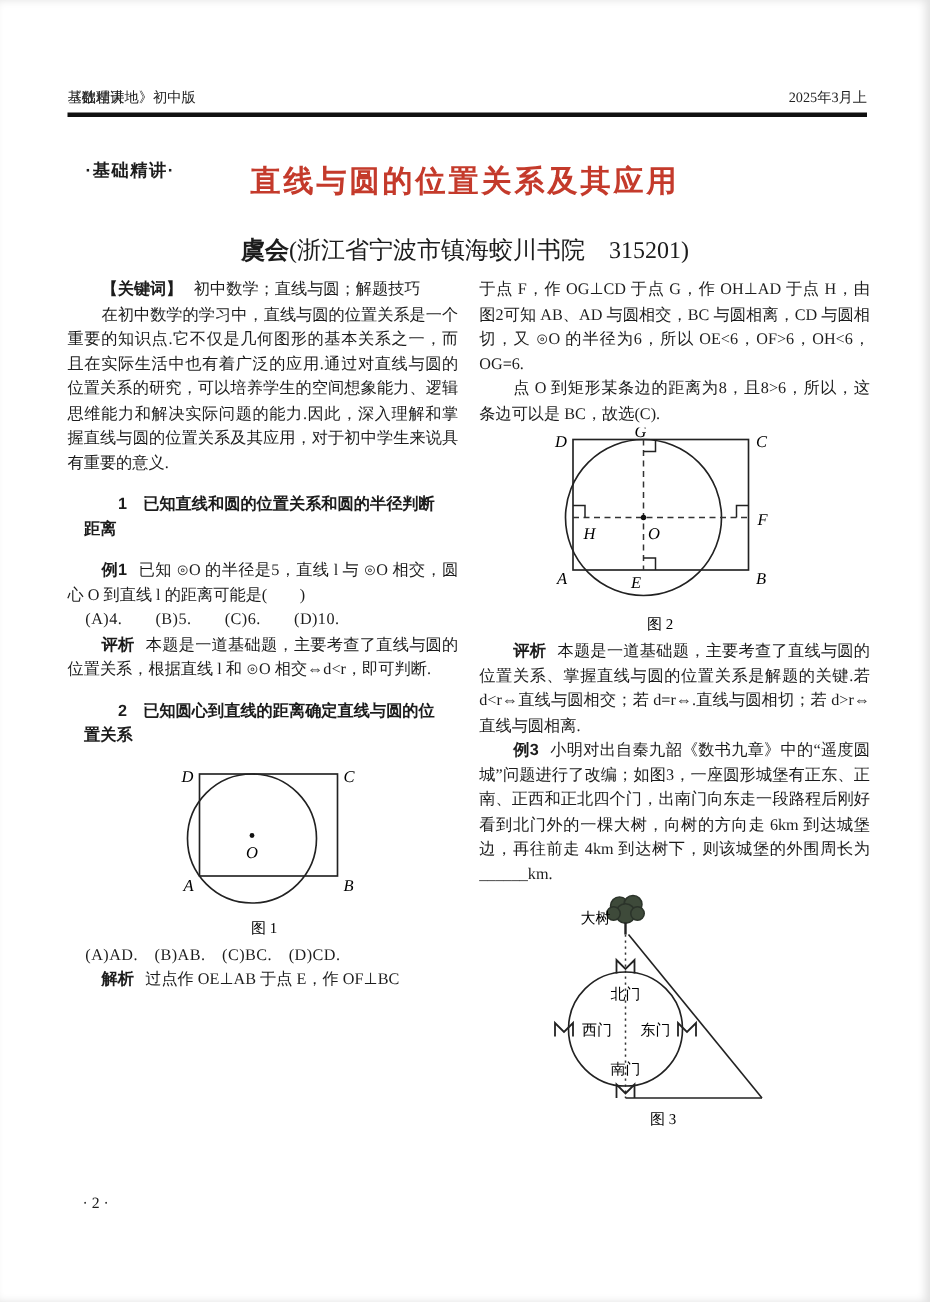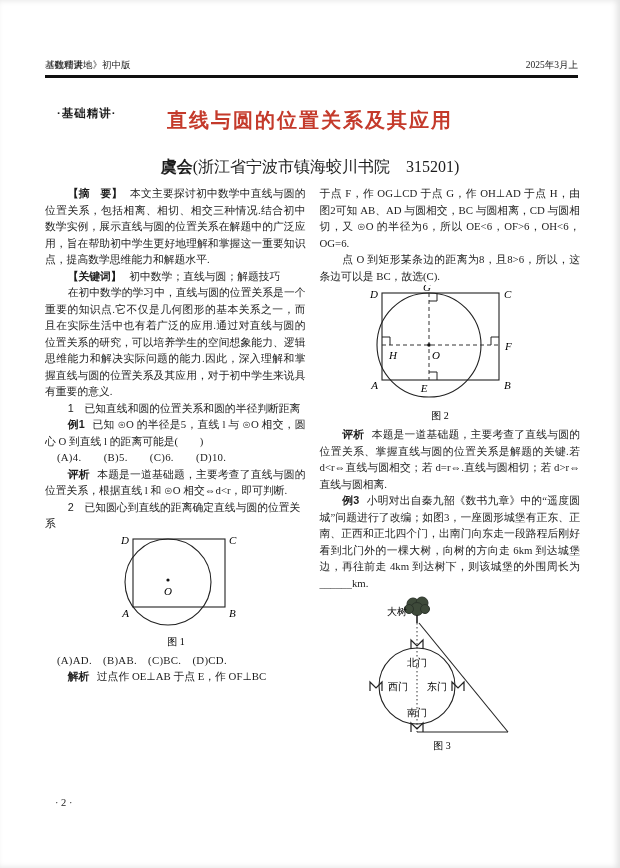--- a/index.html
+++ b/index.html
@@ -15,21 +15,21 @@
   .title{position:absolute;top:107px;left:0;right:0;margin:0;text-align:center;
         font-family:Liberation Mono, monospace;font-weight:bold;font-size:20px;
         letter-spacing:2px;color:#c43a2b;}
   .author{position:absolute;top:157px;left:0;right:0;text-align:center;font-size:16px;}
   .author .aname{font-family:"Liberation Sans",sans-serif;font-weight:bold;}
   .columns{position:absolute;top:185px;left:45px;right:40px;display:flex;gap:14px;}
   .col{flex:1;min-width:0;font-size:10.8px;line-height:16.5px;text-align:justify;}
   .para{margin:0;text-indent:2.1em;}
   .noindent{text-indent:0;}
   .lbl{font-family:"Liberation Sans",sans-serif;font-weight:bold;margin-right:.7em;font-style:normal;}
-  .hd{margin:0;font-family:"Liberation Sans",sans-serif;font-weight:normal;text-indent:2.1em;
+  .hd{margin:11px;font-family:"Liberation Sans",sans-serif;font-weight:bold;text-indent:2.1em;
         text-align:left;}
   .opts{margin:0;text-indent:1.1em;letter-spacing:.3px;font-family:Liberation Serif, serif;}
   .fig{text-align:center;margin:1px 0;}
   .fig svg{display:block;margin:0 auto;}
   svg text{font-family:"Liberation Serif",serif;font-size:11px;}
   svg text.vr{font-style:italic;}
   svg text.cn{font-size:10px;font-style:normal;}
   svg text.cap{font-size:10px;font-style:normal;}
   .page-number{position:absolute;top:797px;left:55px;font-size:10.5px;}
 </style>
@@ -49,21 +49,20 @@
 
   <h1 class="title">直线与圆的位置关系及其应用</h1>
 
   <div class="author">
     <span class="aname">虞会</span><span>(浙江省宁波市镇海蛟川书院　315201)</span>
   </div>
 
   <div class="columns">
 
     <div class="col">
-      <p class="para"><b class="lbl">【摘　要】</b><span>本文主要探讨初中数学中直线与圆的位置关系，包括相离、相切、相交三种情况.结合初中数学实例，展示直线与圆的位置关系在解题中的广泛应用，旨在帮助初中学生更好地理解和掌握这一重要知识点，提高数学思维能力和解题水平.</span></p>
       <p class="para"><b class="lbl">【关键词】</b><span>初中数学；直线与圆；解题技巧</span></p>
       <p class="para">在初中数学的学习中，直线与圆的位置关系是一个重要的知识点.它不仅是几何图形的基本关系之一，而且在实际生活中也有着广泛的应用.通过对直线与圆的位置关系的研究，可以培养学生的空间想象能力、逻辑思维能力和解决实际问题的能力.因此，深入理解和掌握直线与圆的位置关系及其应用，对于初中学生来说具有重要的意义.</p>
       <p class="hd">1　已知直线和圆的位置关系和圆的半径判断距离</p>
       <p class="para"><b class="lbl">例1</b><span>已知 ⊙O 的半径是5，直线 l 与 ⊙O 相交，圆心 O 到直线 l 的距离可能是(　　)</span></p>
       <p class="opts">(A)4.　　(B)5.　　(C)6.　　(D)10.</p>
       <p class="para"><b class="lbl">评析</b><span>本题是一道基础题，主要考查了直线与圆的位置关系，根据直线 l 和 ⊙O 相交⇔d&lt;r，即可判断.</span></p>
       <p class="hd">2　已知圆心到直线的距离确定直线与圆的位置关系</p>
 
       <div class="fig">
         <svg width="262" height="118" viewBox="0 0 262 118">

